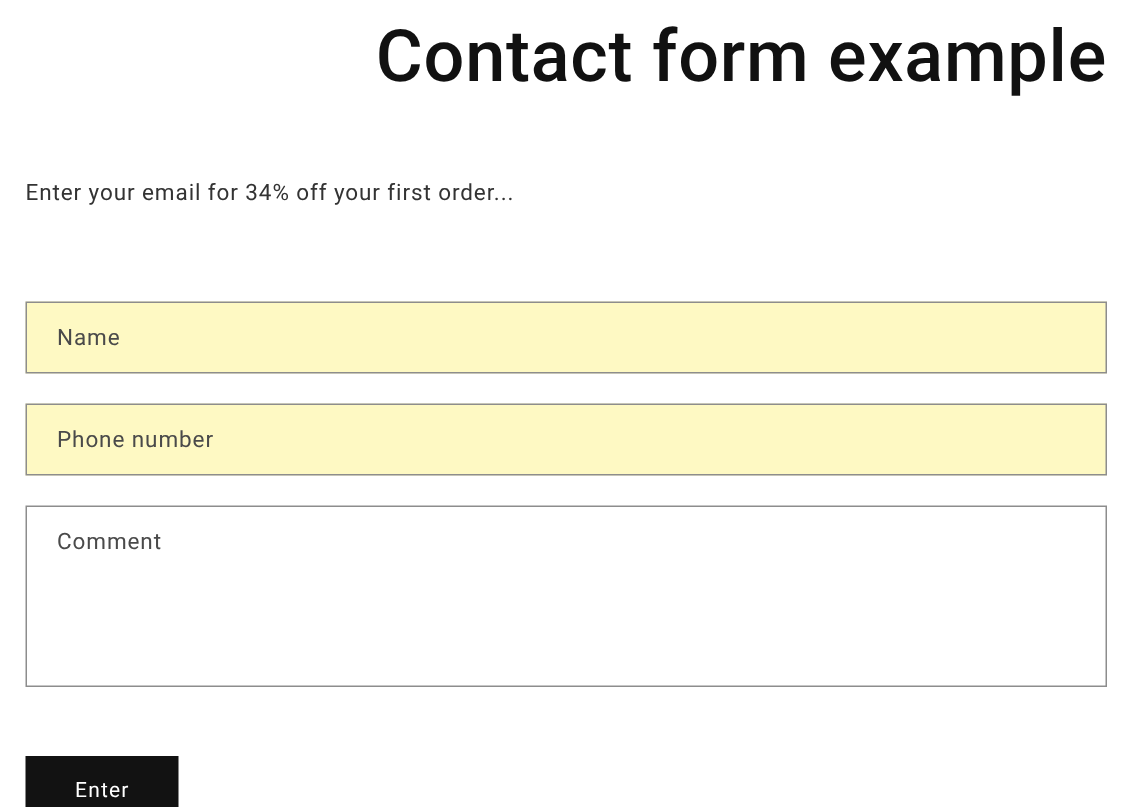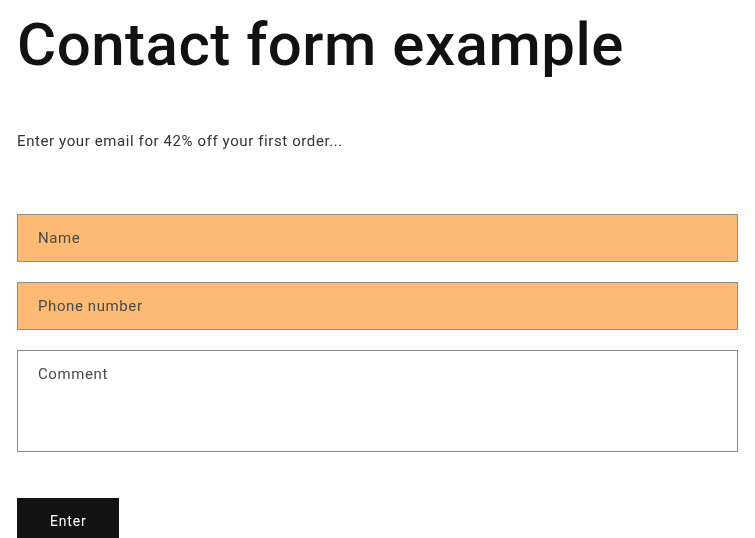--- a/index.html
+++ b/index.html
@@ -11,27 +11,28 @@
       font-family: -apple-system, BlinkMacSystemFont, "Segoe UI", Roboto, Helvetica, Arial, sans-serif;
       padding: 0;
       width: 755px;
       background: #fff;
       color: #111;
     }
     .container {
       padding: 0 17px;
     }
     .heading {
-      font-size: 60px;
+      font-size: 48px;
       font-weight: 500;
       letter-spacing: 0.5px;
       line-height: 1.1;
       margin-top: 12px;
       margin-bottom: 54px;
       color: #111;
+      text-align: right;
     }
     .subtext {
       font-size: 15px;
       letter-spacing: 0.6px;
       color: #333;
       margin-bottom: 64px;
     }
     .form-row {
       display: flex;
       gap: 20px;
@@ -43,31 +44,31 @@
     }
     .field-full {
       width: 100%;
       margin-bottom: 20px;
       text-decoration: underline;
     }
     .input {
       width: 100%;
       height: 48px;
       border: 1px solid #8d8d8d;
-      background: #fdba74;
+      background: #fef9c3;
       padding: 14px 20px;
       font-size: 15px;
       letter-spacing: 0.6px;
       color: #555;
       font-family: inherit;
       outline: none;
     }
     .textarea {
       width: 100%;
-      height: 102px;
+      height: 121px;
       border: 1px solid #8d8d8d;
       background: #fff;
       padding: 14px 20px;
       font-size: 15px;
       letter-spacing: 0.6px;
       color: #555;
       font-family: inherit;
       resize: none;
       outline: none;
     }
@@ -87,21 +88,21 @@
       font-family: inherit;
       cursor: pointer;
       margin-top: 22px;
     }
   </style>
 </head>
 <body>
 
 <div class="container">
   <h1 class="heading">Contact form example</h1>
-  <p class="subtext">Enter your email for 42% off your first order...</p>
+  <p class="subtext">Enter your email for 34% off your first order...</p>
 
   <form>
     <div class="form-row">
       <div class="field">
         <input type="text" class="input" placeholder="Name" style="">
       </div>
     </div>
 
     <div class="field-full">
       <input type="text" class="input" placeholder="Phone number" style="">

